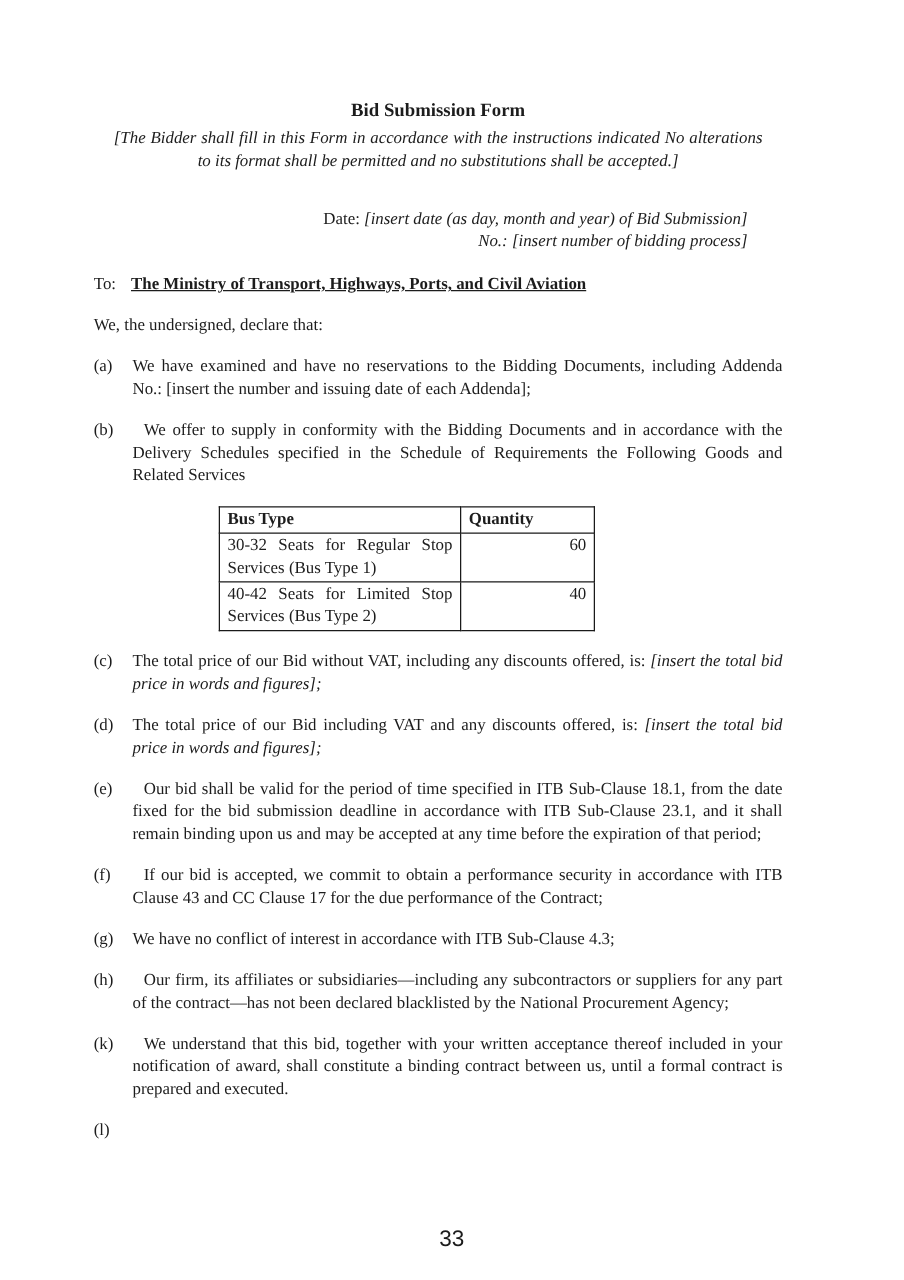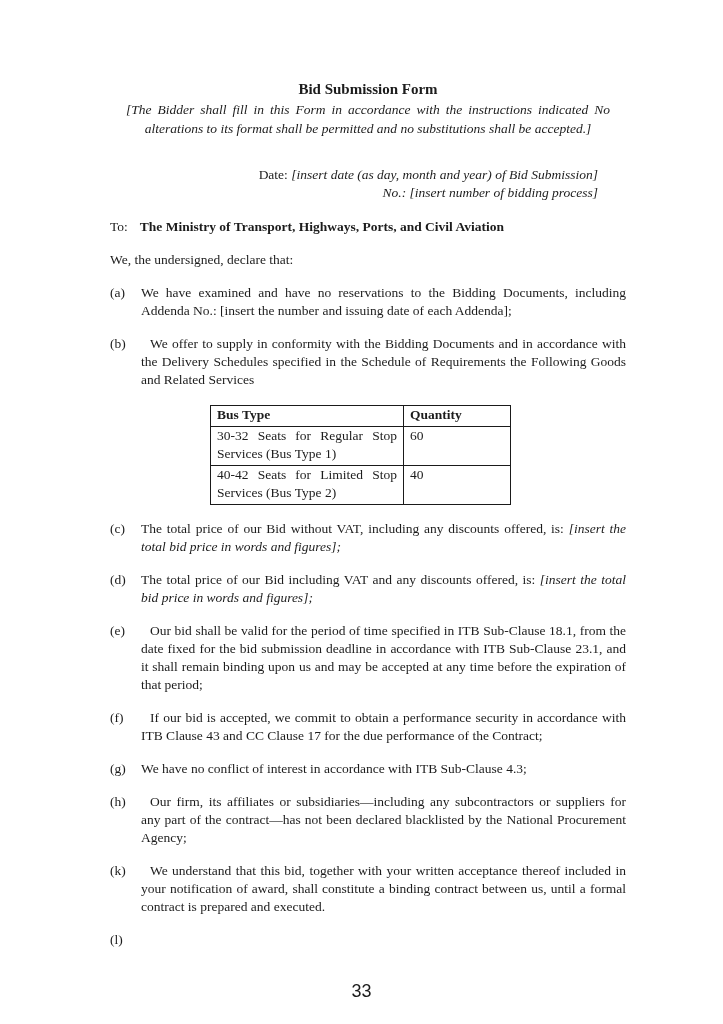--- a/index.html
+++ b/index.html
@@ -7,21 +7,21 @@
     width: 723px; height: 1024px;
     font-family: "Liberation Serif", "DejaVu Serif", serif;
     color: #1c1c1c;
     font-size: 13.5px;
     line-height: 18px;
   }
   .page {
     position: relative;
     box-sizing: border-box;
     width: 723px; height: 1024px;
-    padding: 80px 97px 0 110px;
+    padding: 80px 97px 0 75px;
     background: #ffffff;
     overflow: hidden;
   }
   .doc-title {
     margin: 0;
     font-size: 15px;
     font-weight: bold;
     text-align: center;
     line-height: 18px;
   }
@@ -33,21 +33,21 @@
     text-align-last: center;
     line-height: 19px;
   }
   .date-block {
     margin-top: 28px;
     padding-right: 28px;
     text-align: right;
     line-height: 17.5px;
   }
   .to-line { margin: 17px 0 0 0; }
-  .to-line .to-value { margin-left: 12px; font-weight: bold; }
+  .to-line .to-value { margin-left: 12px; font-weight: bold; text-decoration: underline; }
   .intro { margin: 15px 0 0 0; }
   .clause {
     position: relative;
     margin-top: 15px;
     padding-left: 31px;
     text-align: justify;
   }
   .clause.fi { text-indent: 9px; }
   .clause-label {
     position: absolute;
@@ -63,21 +63,21 @@
   .bus-table th, .bus-table td {
     border: 1.6px solid #1a1a1a;
     padding: 0px 6px 2px 6px;
     vertical-align: top;
     line-height: 18px;
   }
   .bus-table th { font-weight: bold; text-align: left; }
   .col-type { width: 193px; }
   .col-qty  { width: 107px; }
   .cell-type { text-align: justify; }
-  .cell-qty  { text-align: left; }
+  .cell-qty  { text-align: right; }
   .page-number {
     position: absolute;
     left: 0; right: 0;
     bottom: 24px;
     text-align: center;
     font-family: "Liberation Sans", "DejaVu Sans", sans-serif;
     font-size: 18px;
   }
 </style>
 </head>

